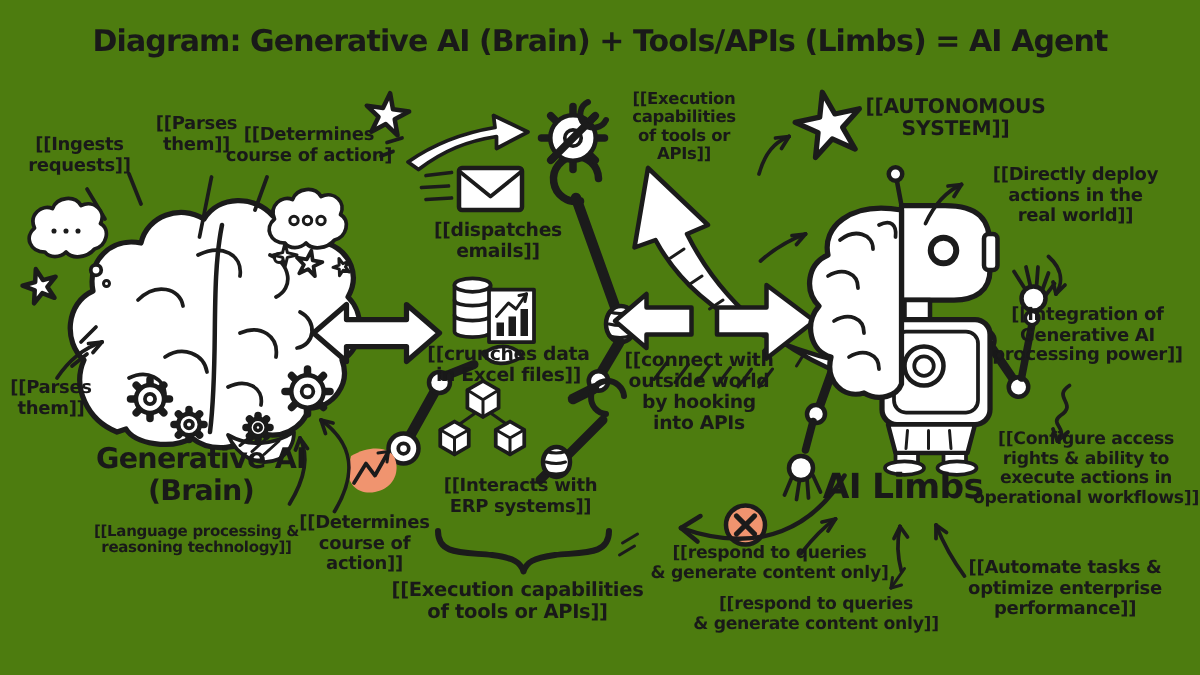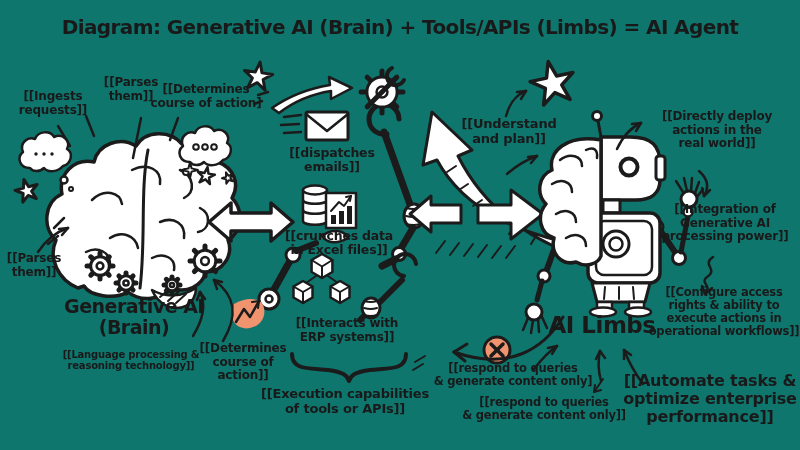--- a/index.html
+++ b/index.html
@@ -1,16 +1,16 @@
 <!DOCTYPE html>
 <html><head>
 <meta charset="utf-8">
 <style>
   html,body{margin:0;padding:0;background:#fff}
-  .stage{position:relative;width:800px;height:450px;background:#0f766e;overflow:hidden;
+  .stage{position:relative;width:800px;height:450px;background:#4d7c0f;overflow:hidden;
          font-family:"DejaVu Sans","Liberation Sans",sans-serif}
   svg{position:absolute;left:0;top:0}
   svg *{vector-effect:non-scaling-stroke}
   .i{stroke:#1b1b1b;fill:none;stroke-linecap:round;stroke-linejoin:round}
   .w{fill:#fff}
   .k{fill:#1b1b1b;stroke:none}
   .acc{fill:#f0946f}
   .w2{stroke-width:2}.w25{stroke-width:2.5}.w3{stroke-width:3}.w35{stroke-width:3.5}
   .w4{stroke-width:4}.w5{stroke-width:5}.w6{stroke-width:6}.w7{stroke-width:7}
   .lbl{position:absolute;font-weight:bold;color:#191919;text-align:center;
@@ -315,34 +315,42 @@
 action]]</div>
 
 <div class="lbl" style="left:249px;top:229px;width:180px;font-size:12.5px">[[crunches data
 in Excel files]]</div>
 <div class="lbl" style="left:242px;top:146px;width:180px;font-size:12.5px">[[dispatches
 emails]]</div>
 <div class="lbl" style="left:257px;top:317px;width:180px;font-size:12px">[[Interacts with
 ERP systems]]</div>
 <div class="lbl" style="left:255px;top:387px;width:180px;font-size:13px">[[Execution capabilities
 of tools or APIs]]</div>
-
-<div class="lbl" style="left:419px;top:117px;width:180px;font-size:13px">[[Understand
-and plan]]</div>
+<div class="lbl" style="left:396px;top:60px;width:120px;font-size:11px">[[Execution
+capabilities
+of tools or
+APIs]]</div>
+<div class="lbl" style="left:376px;top:233px;width:180px;font-size:12.5px">[[connect with
+outside world
+by hooking
+into APIs</div>
+
+<div class="lbl" style="left:547px;top:64px;width:180px;font-size:13.5px">[[AUTONOMOUS
+SYSTEM]]</div>
 <div class="lbl" style="left:627px;top:110px;width:180px;font-size:12px">[[Directly deploy
 actions in the
 real world]]</div>
 <div class="lbl" style="left:635px;top:203px;width:180px;font-size:12px">[[Integration of
 Generative AI
 processing power]]</div>
 <div class="lbl" style="left:634px;top:286px;width:180px;font-size:11.5px">[[Configure access
 rights &amp; ability to
 execute actions in
 operational workflows]]</div>
-<div class="lbl" style="left:620px;top:372px;width:180px;font-size:16px">[[Automate tasks &amp;
+<div class="lbl" style="left:620px;top:372px;width:180px;font-size:12px">[[Automate tasks &amp;
 optimize enterprise
 performance]]</div>
 <div class="lbl" style="left:423px;top:362px;width:180px;font-size:11.5px">[[respond to queries
 &amp; generate content only]</div>
 <div class="lbl" style="left:454px;top:396px;width:180px;font-size:11.5px">[[respond to queries
 &amp; generate content only]]</div>
 <div class="lbl big" style="left:502px;top:313px;width:200px;font-size:23px">AI Limbs</div>
 
 </div>
 

